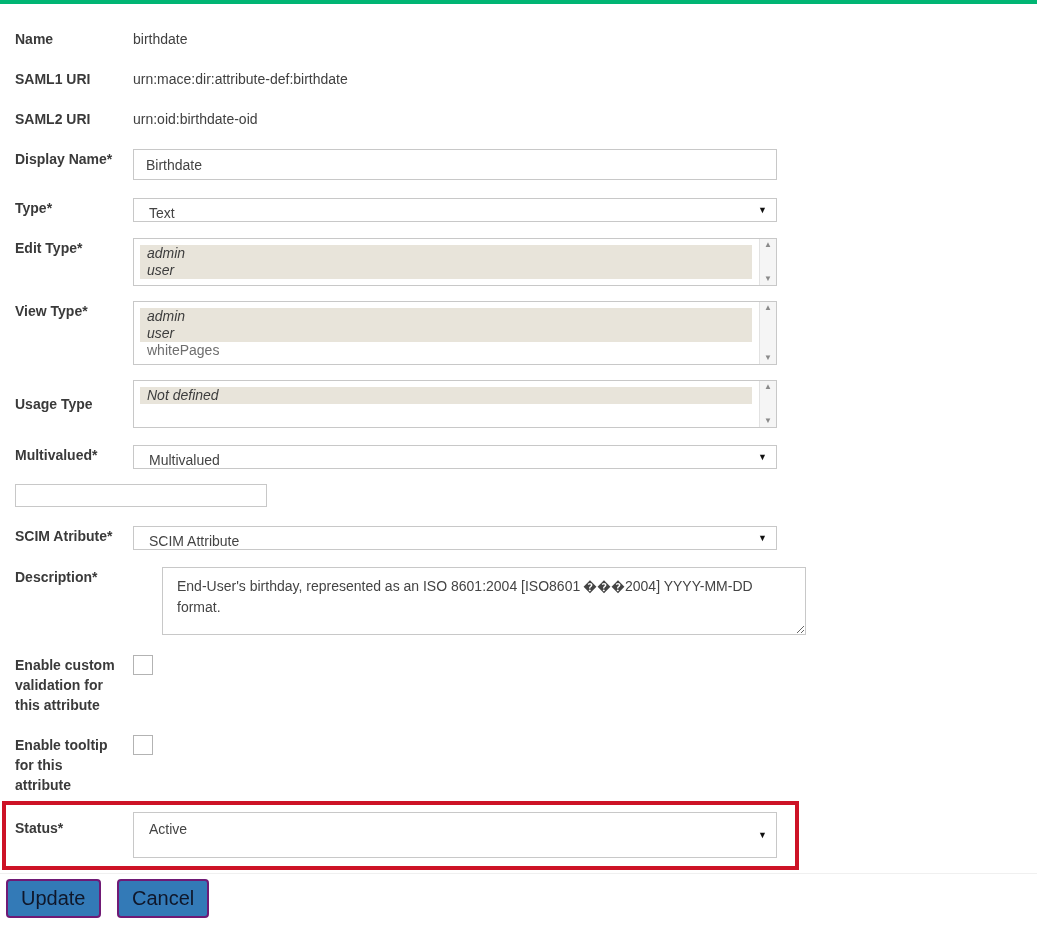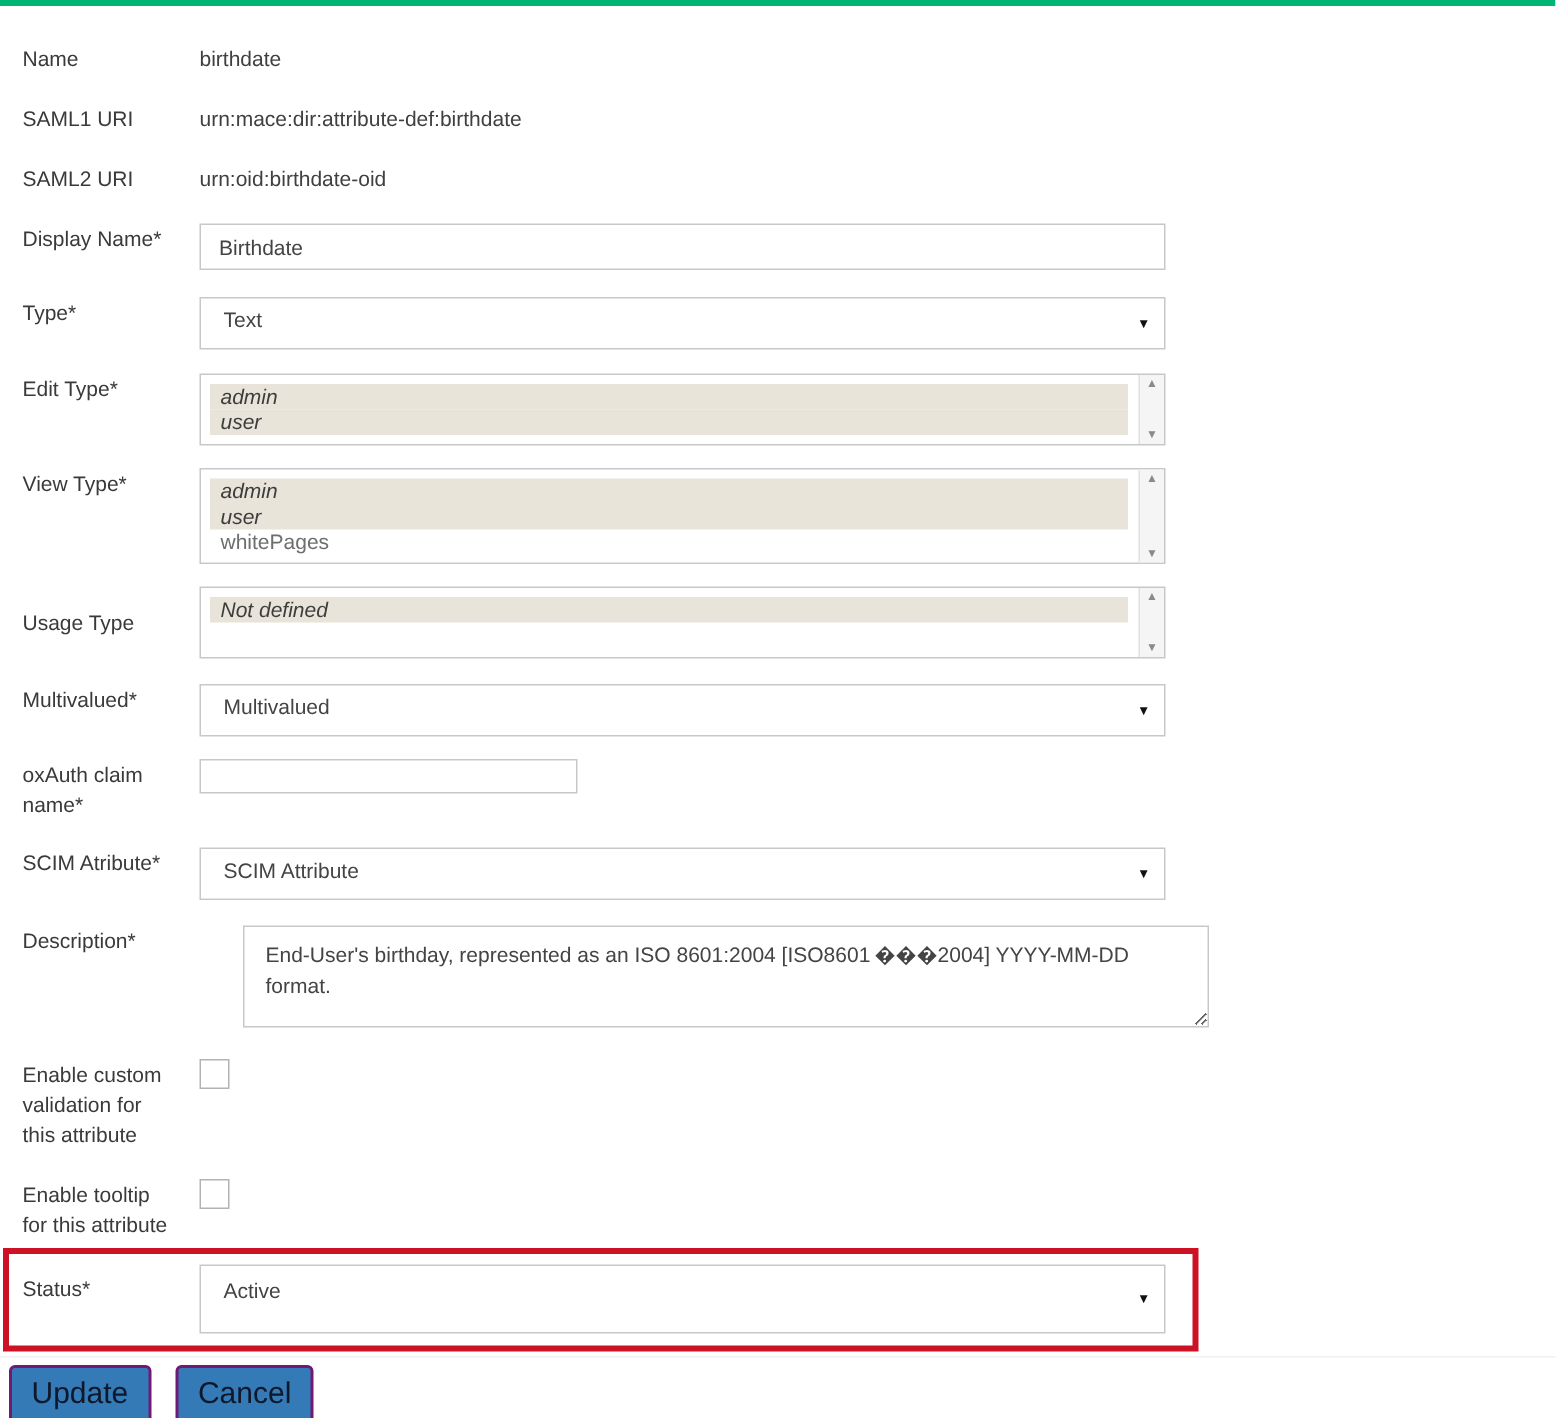--- a/index.html
+++ b/index.html
@@ -12,21 +12,21 @@
     position: relative;
   }
   .top-bar { height: 4px; width: 100%; background: #00b573; }
   .form-area { padding: 25px 0 0 15px; }
 
   .form-row { display: flex; }
   .form-label {
     width: 118px;
     padding-right: 14px;
     font-size: 14px;
-    font-weight: normal;
+    font-weight: bold;
     color: #3a3a3a;
     line-height: 20px;
     flex-shrink: 0;
   }
   .form-field { width: 644px; flex-shrink: 0; }
   .static-value { font-size: 14px; color: #404040; line-height: 20px; }
 
   
   .row-name, .row-saml1, .row-saml2 { margin-bottom: 20px; }
   .row-display-name { margin-bottom: 18px; }
@@ -50,21 +50,21 @@
     color: #444;
     padding: 0 12px;
     background: #fff;
     outline: none;
   }
   .text-input.small { width: 252px; height: 23px; padding: 0 8px; }
 
   .select-box {
     position: relative;
     width: 100%;
-    height: 35px;
+    height: 24px;
     border: 1px solid #c8c8c8;
     background: #fff;
     font-size: 14px;
     color: #444;
     line-height: 28px;
     padding-left: 15px;
     cursor: pointer;
   }
   .select-box.tall { height: 46px; line-height: 32px; }
   .select-caret {
@@ -253,21 +253,20 @@
     <div class="form-label">Multivalued*</div>
     <div class="form-field">
       <div class="select-box">
         <span>Multivalued</span>
         <span class="select-caret">▼</span>
       </div>
     </div>
   </div>
 
   <div class="form-row row-oxauth">
-    <div class="form-label">oxAuth claim name*</div>
     <div class="form-field">
       <input class="text-input small" type="text" value="" style="">
     </div>
   </div>
 
   <div class="form-row row-scim">
     <div class="form-label">SCIM Atribute*</div>
     <div class="form-field">
       <div class="select-box">
         <span>SCIM Attribute</span>

